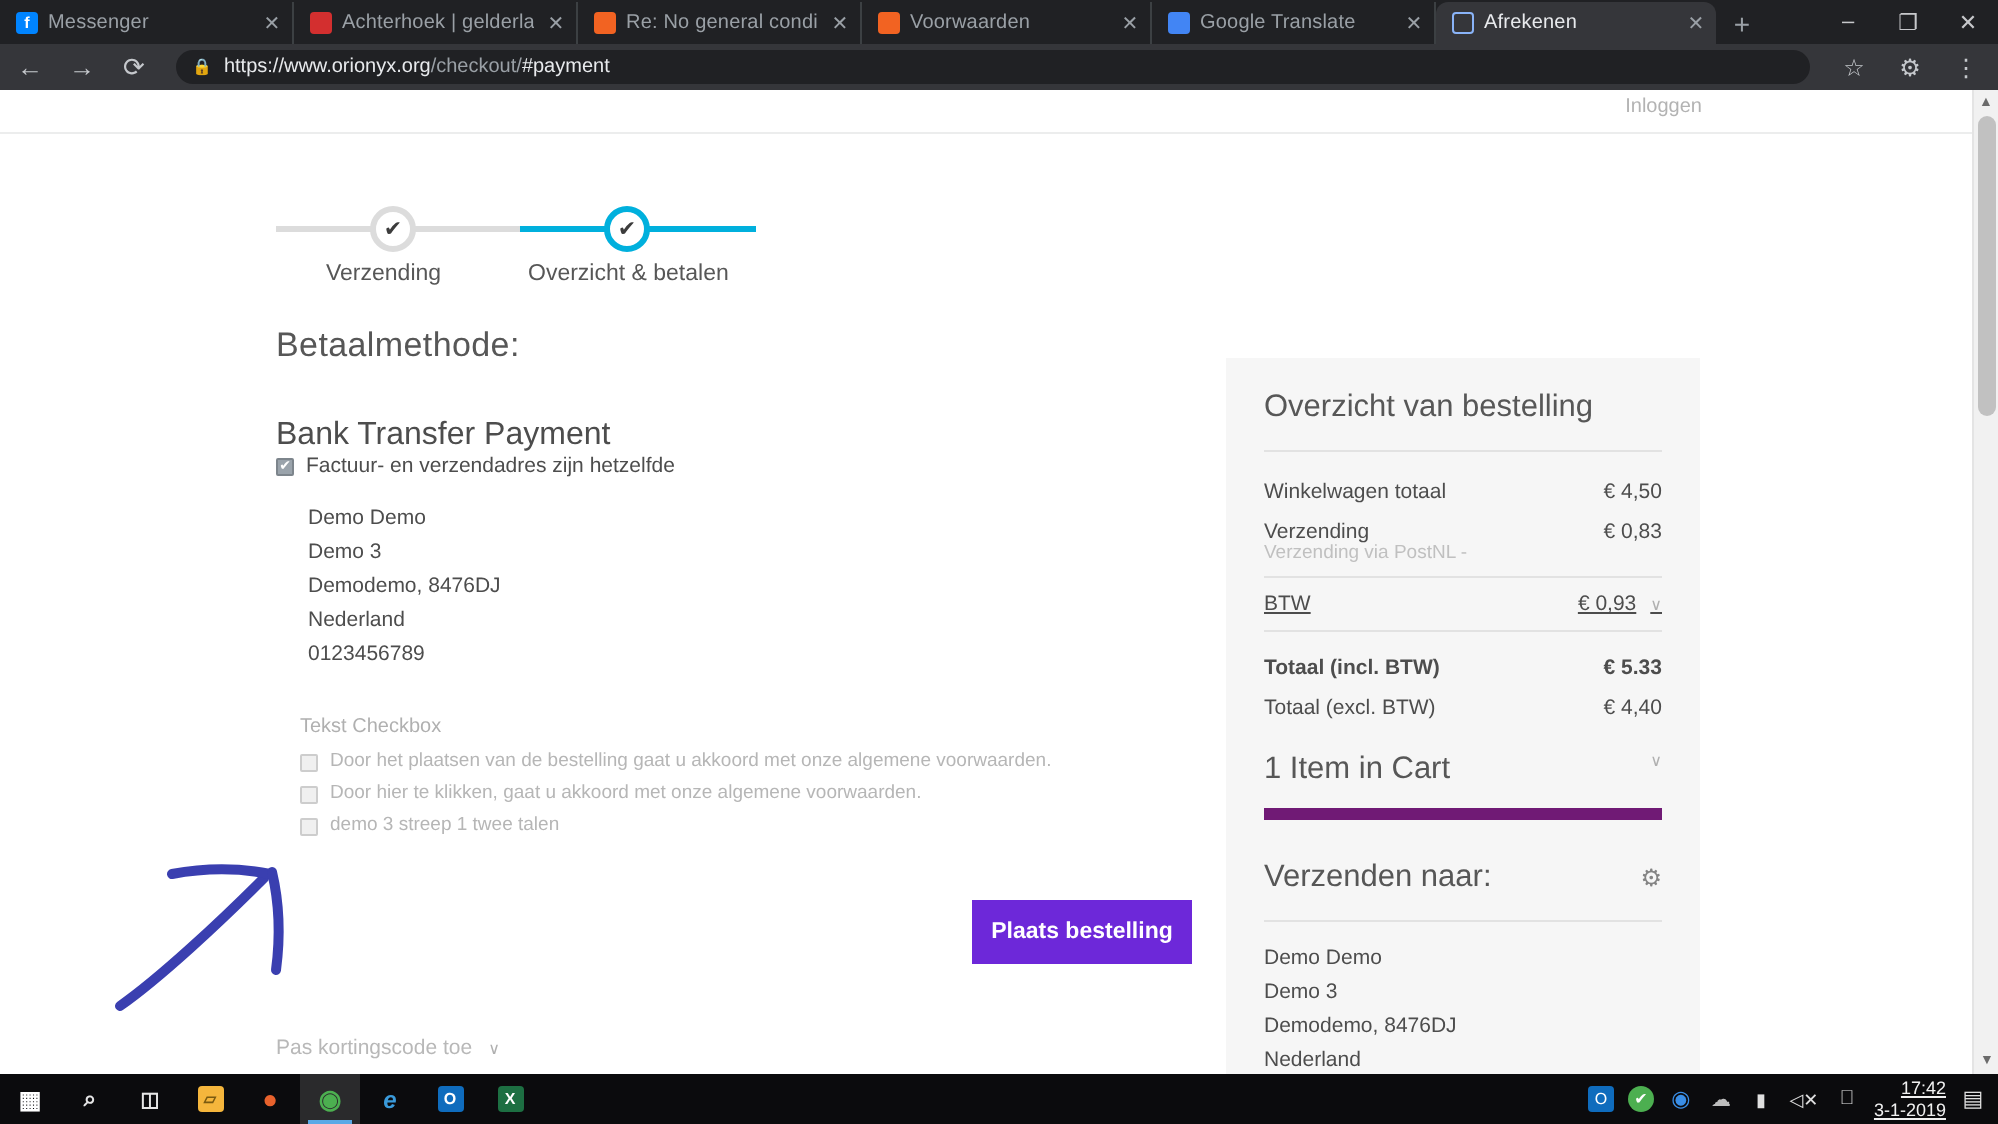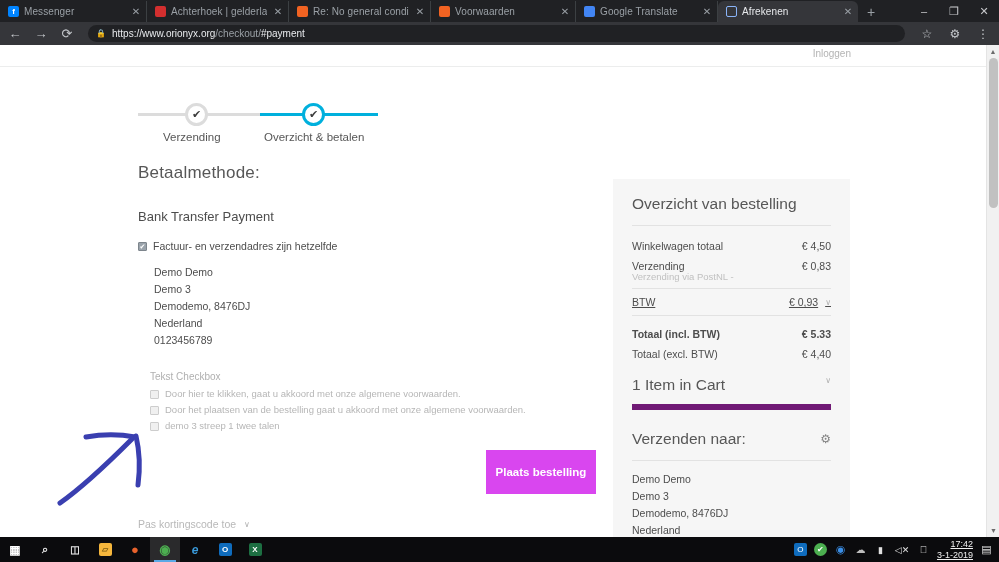--- a/index.html
+++ b/index.html
@@ -106,21 +106,21 @@
   }
   .steplabel.l1 { left: 25px; }
   .steplabel.l2 { left: 126px; }
 
   
   .leftcol { position: absolute; left: 138px; top: 96px; width: 460px; }
   .h-payment {
     font-size: 17px; color: #575757; font-weight: normal; letter-spacing: .2px;
     margin-bottom: 26px;
   }
-  .methodname { font-size: 13px; color: #4d4d4d; margin-bottom: 16px; }
+  .methodname { font-size: 16px; color: #4d4d4d; }
 
   .cbrow { display: flex; align-items: flex-start; gap: 6px; margin-bottom: 12px; }
   .cb {
     width: 9px; height: 9px; flex: 0 0 9px; margin-top: 2px;
     border: 1px solid #a9a9a9; background: #f3f3f3; border-radius: 1px;
     display: flex; align-items: center; justify-content: center;
     font-size: 7px; color: #555; line-height: 1;
   }
   .cb.checked { background: #9aa3ab; border-color: #7d858c; color: #ffffff; }
   .cbrow .lbl { font-size: 10.5px; color: #4d4d4d; }
@@ -131,22 +131,22 @@
   .agree-section { margin-top: 22px; margin-left: 12px; }
   .agree-title { font-size: 10px; color: #b0b0b0; margin-bottom: 6px; }
   .agree-row { display: flex; align-items: flex-start; gap: 6px; margin-bottom: 5px; }
   .agree-row .cbg {
     width: 9px; height: 9px; flex: 0 0 9px; margin-top: 2px;
     border: 1px solid #cdcdcd; background: #f0f0f0; border-radius: 1px;
   }
   .agree-row .albl { font-size: 9.5px; color: #b6b6b6; }
 
   .placebtn {
-    position: absolute; left: 348px; top: 287px; width: 110px; height: 44px;
-    background: #d946ef; color: #ffffff; font-size: 11.5px; font-weight: bold;
+    position: absolute; left: 348px; top: 287px; width: 110px; height: 32px;
+    background: #6d28d9; color: #ffffff; font-size: 11.5px; font-weight: bold;
     display: flex; align-items: center; justify-content: center; border: none;
     font-family: "Liberation Sans", sans-serif;
   }
   .coupon {
     position: absolute; left: 0px; top: 355px;
     font-size: 10.5px; color: #b8b8b8; display: flex; align-items: center; gap: 8px;
   }
   .chev { font-size: 8px; color: #b0b0b0; }
 
   
@@ -296,25 +296,25 @@
           <div>Demo 3</div>
           <div>Demodemo, 8476DJ</div>
           <div>Nederland</div>
           <div>0123456789</div>
         </div>
 
         <div class="agree-section">
           <div class="agree-title">Tekst Checkbox</div>
           <div class="agree-row">
             <span class="cbg"></span>
-            <span class="albl">Door hier te klikken, gaat u akkoord met onze algemene voorwaarden.</span>
+            <span class="albl">Door het plaatsen van de bestelling gaat u akkoord met onze algemene voorwaarden.</span>
           </div>
           <div class="agree-row">
             <span class="cbg"></span>
-            <span class="albl">Door het plaatsen van de bestelling gaat u akkoord met onze algemene voorwaarden.</span>
+            <span class="albl">Door hier te klikken, gaat u akkoord met onze algemene voorwaarden.</span>
           </div>
           <div class="agree-row">
             <span class="cbg"></span>
             <span class="albl">demo 3 streep 1 twee talen</span>
           </div>
         </div>
 
         <button class="placebtn">Plaats bestelling</button>
 
         <div class="coupon">

